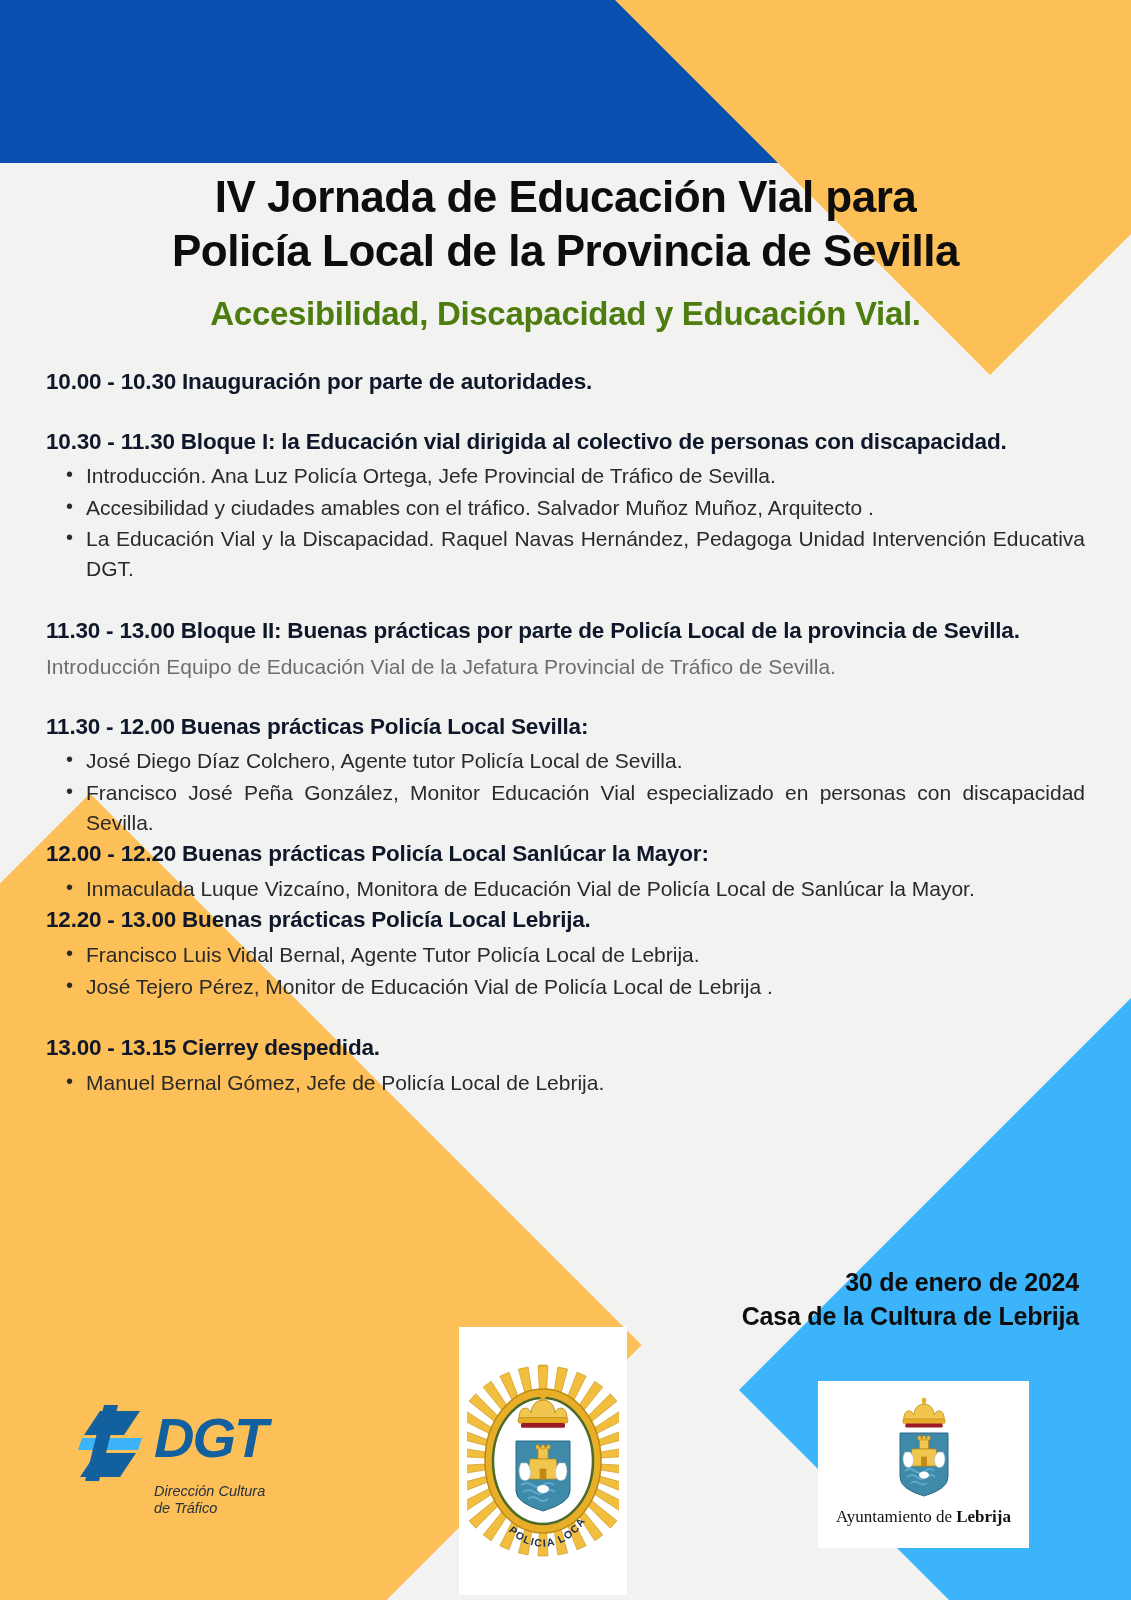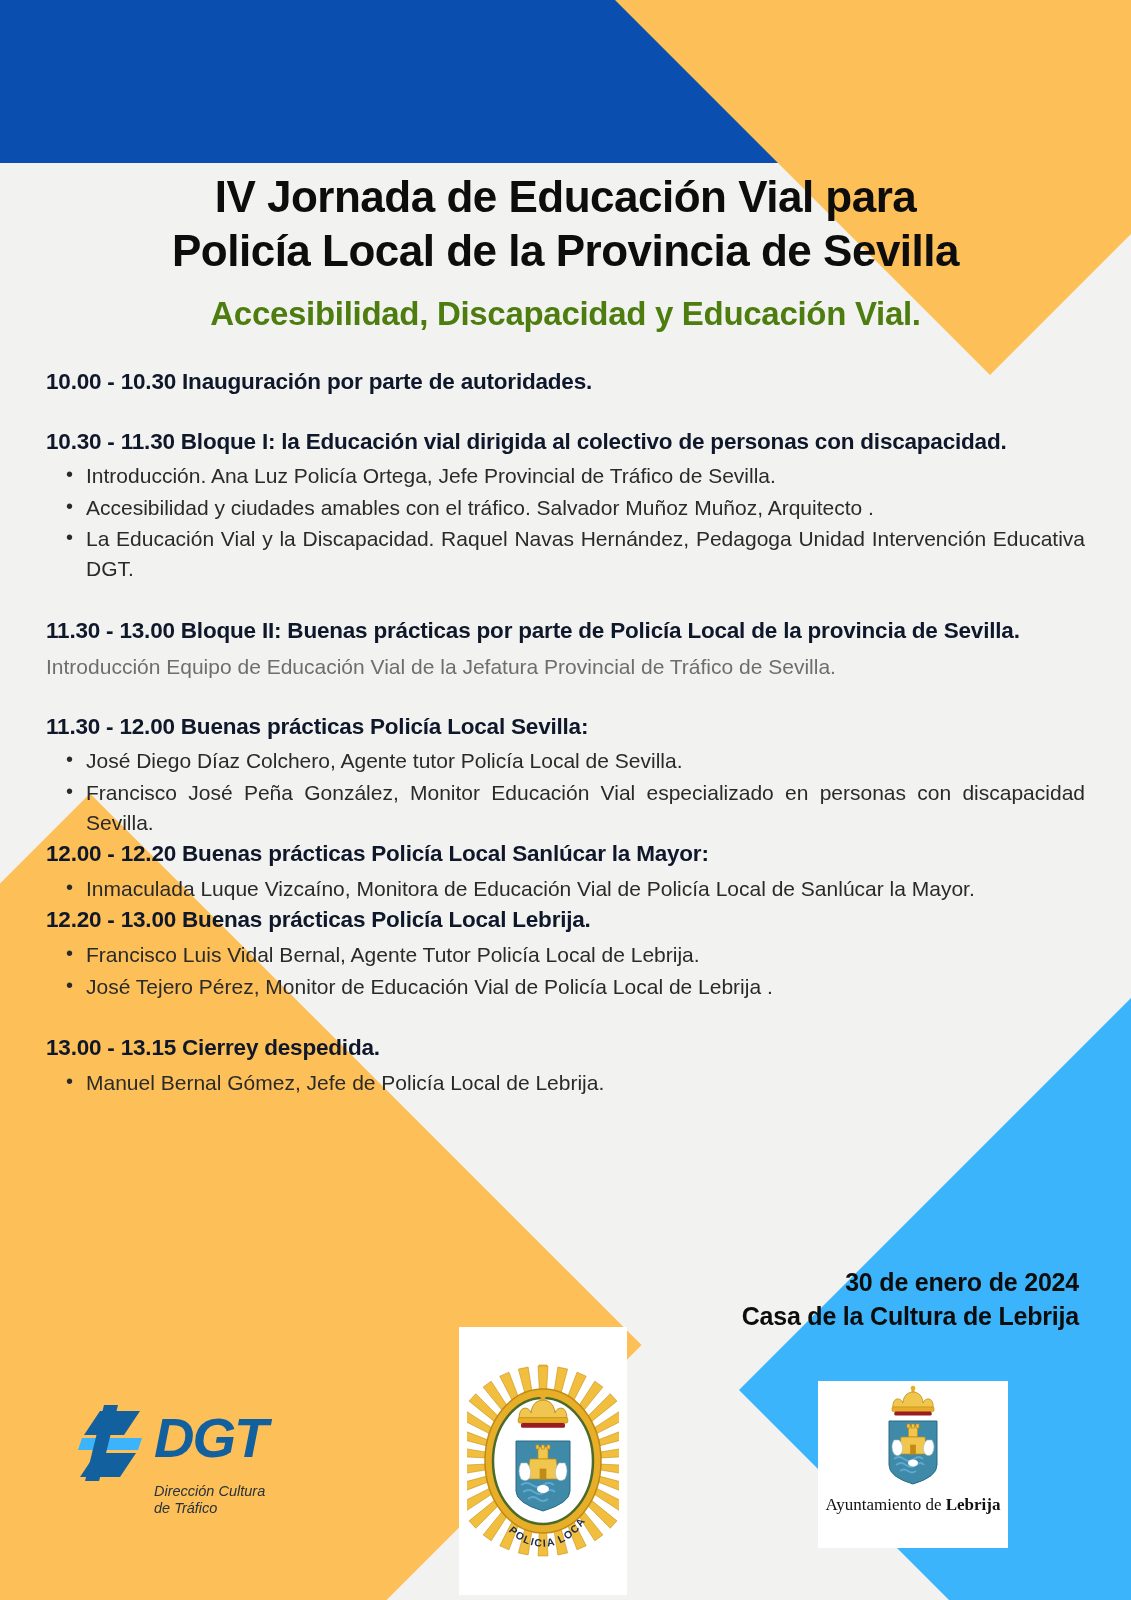--- a/index.html
+++ b/index.html
@@ -146,24 +146,25 @@
   
   #logo-policia-local {
     position:absolute; left:459px; top:1327px;
     width:168px; height:268px;
     background:#FFFFFF;
     display:flex; align-items:center; justify-content:center;
   }
   
   #logo-ayuntamiento {
     position:absolute; left:818px; top:1381px;
-    width:190px; height:167px;
+    width:211px; height:167px;
     background:#FFFFFF;
     display:flex; flex-direction:column;
     align-items:center; justify-content:flex-start;
+    padding-top:12px;
   }
   #logo-ayuntamiento .ayto-caption {
     font-family:"Liberation Serif", serif;
     font-size:17px; color:#111111;
     margin-top:2px; white-space:nowrap;
   }
   #logo-ayuntamiento .ayto-caption b { font-weight:700; }
 </style>
 </head>
 <body>

